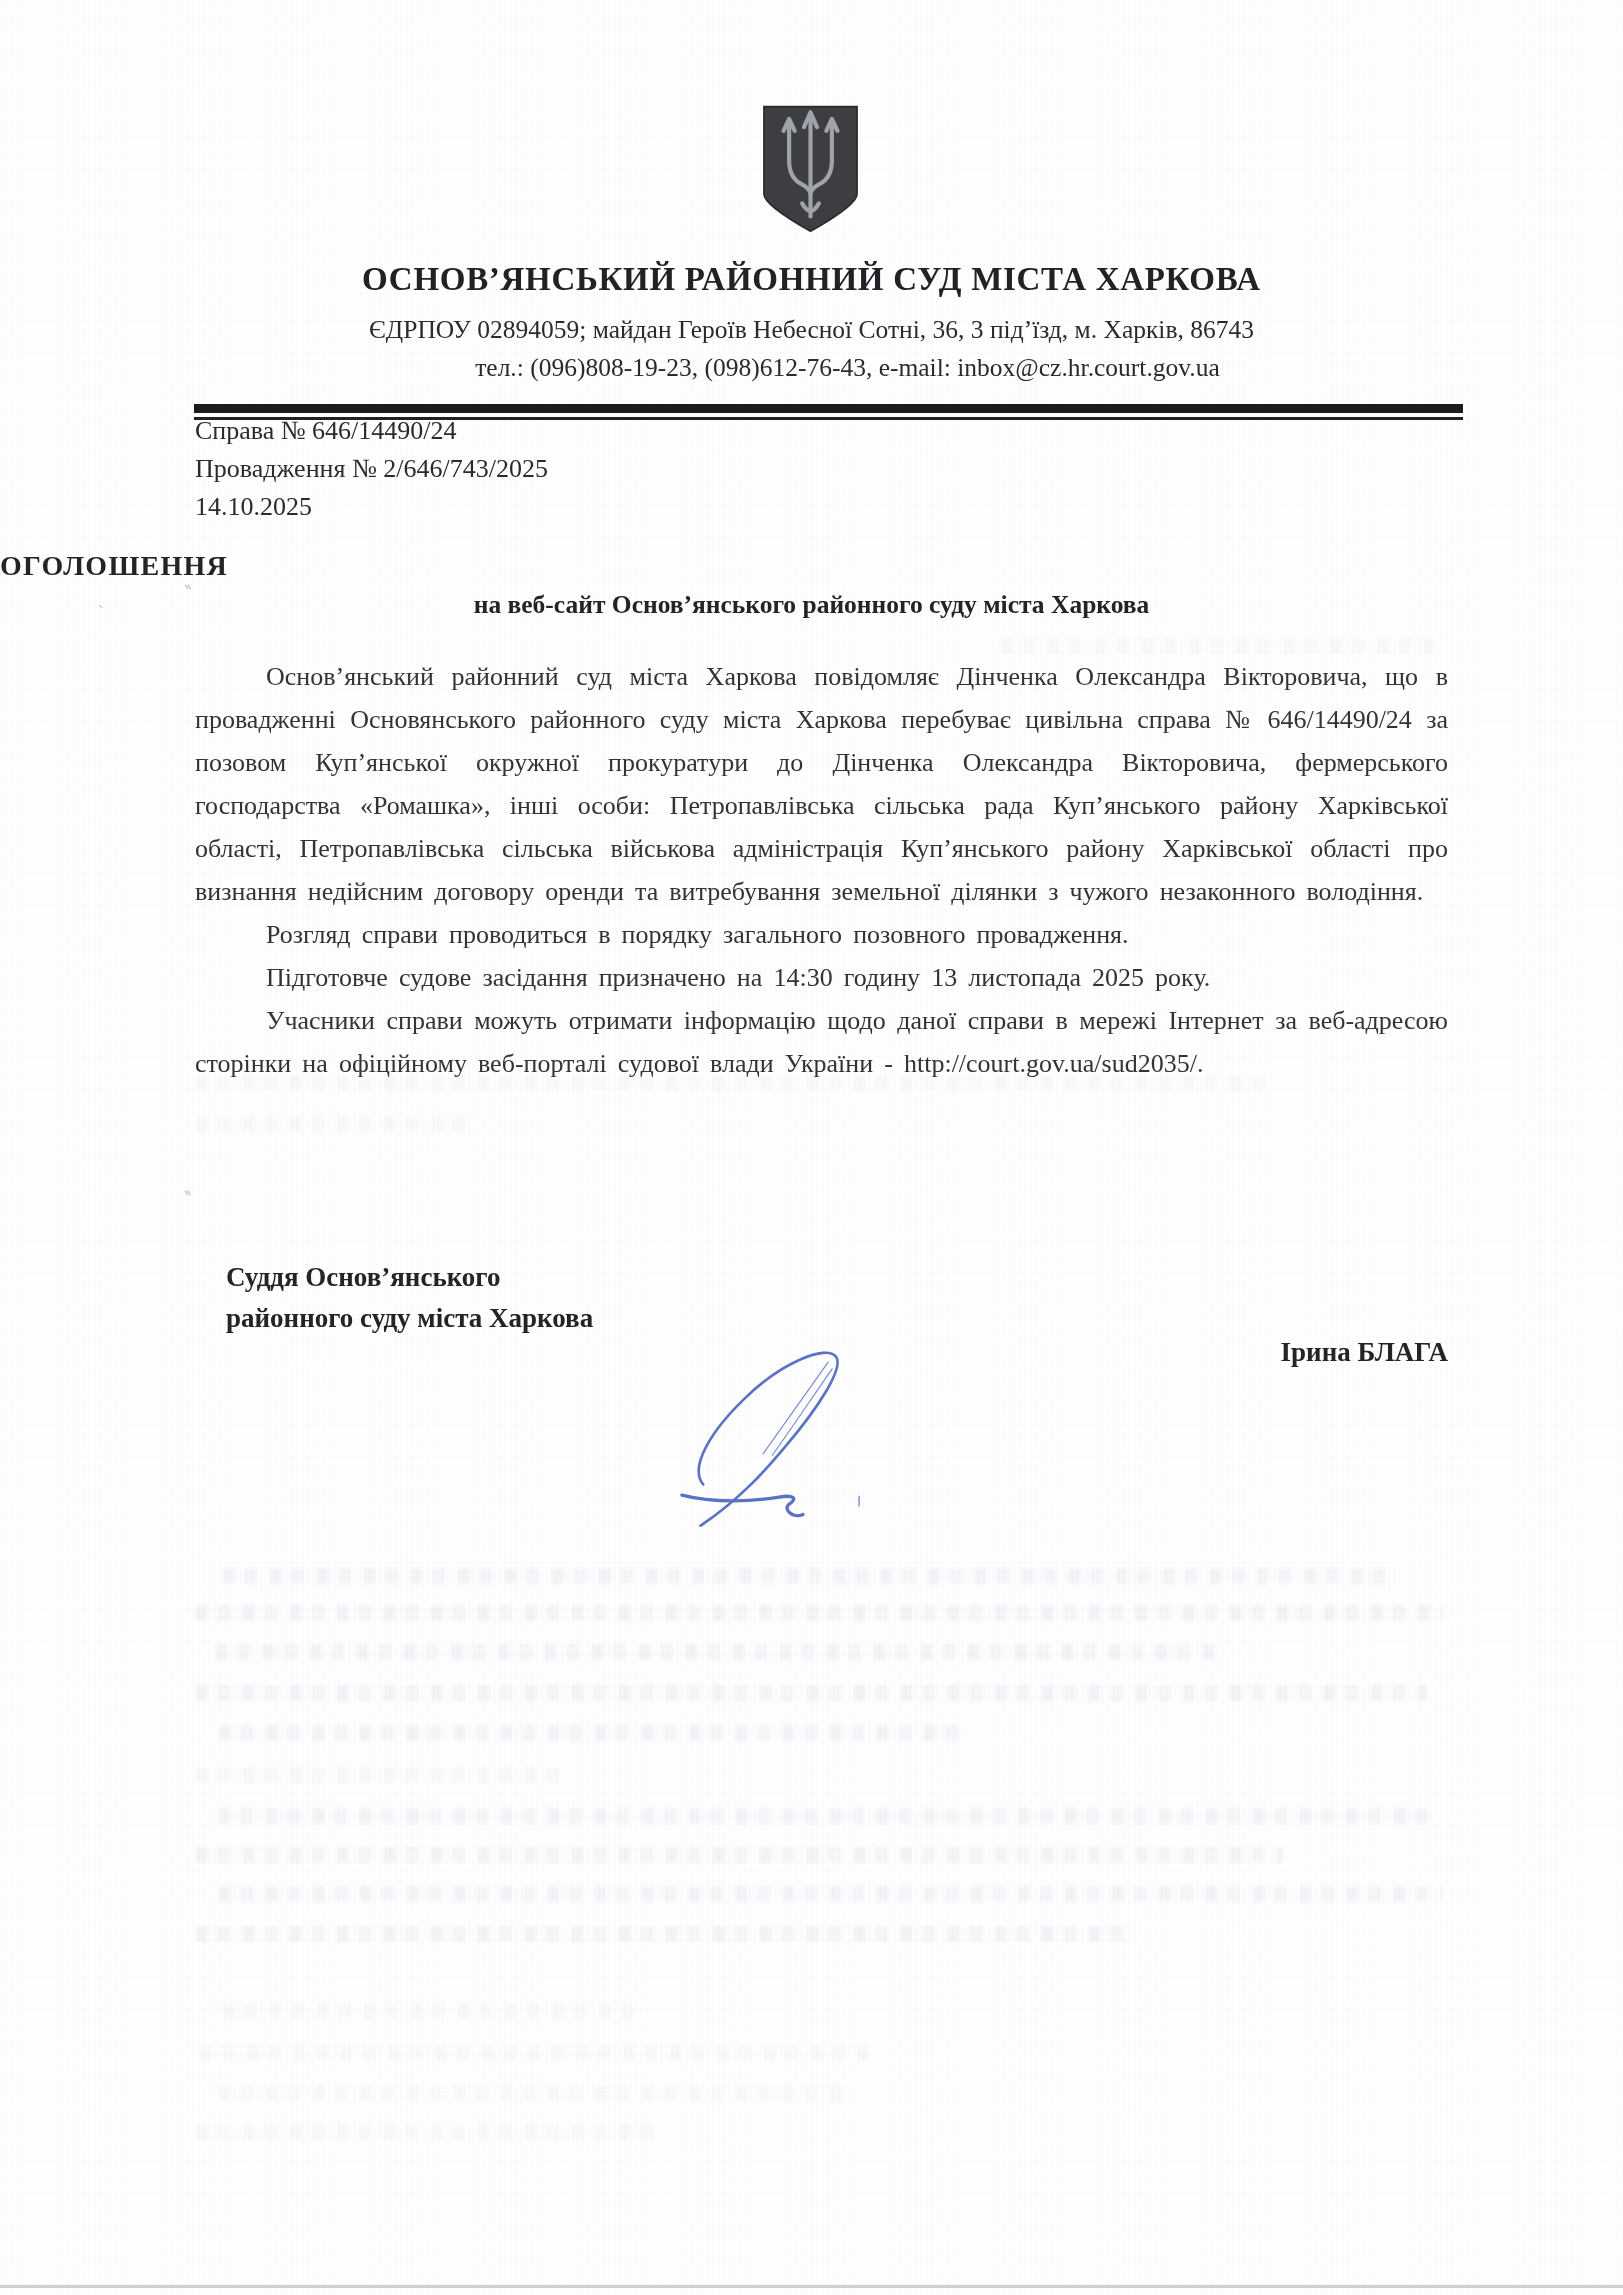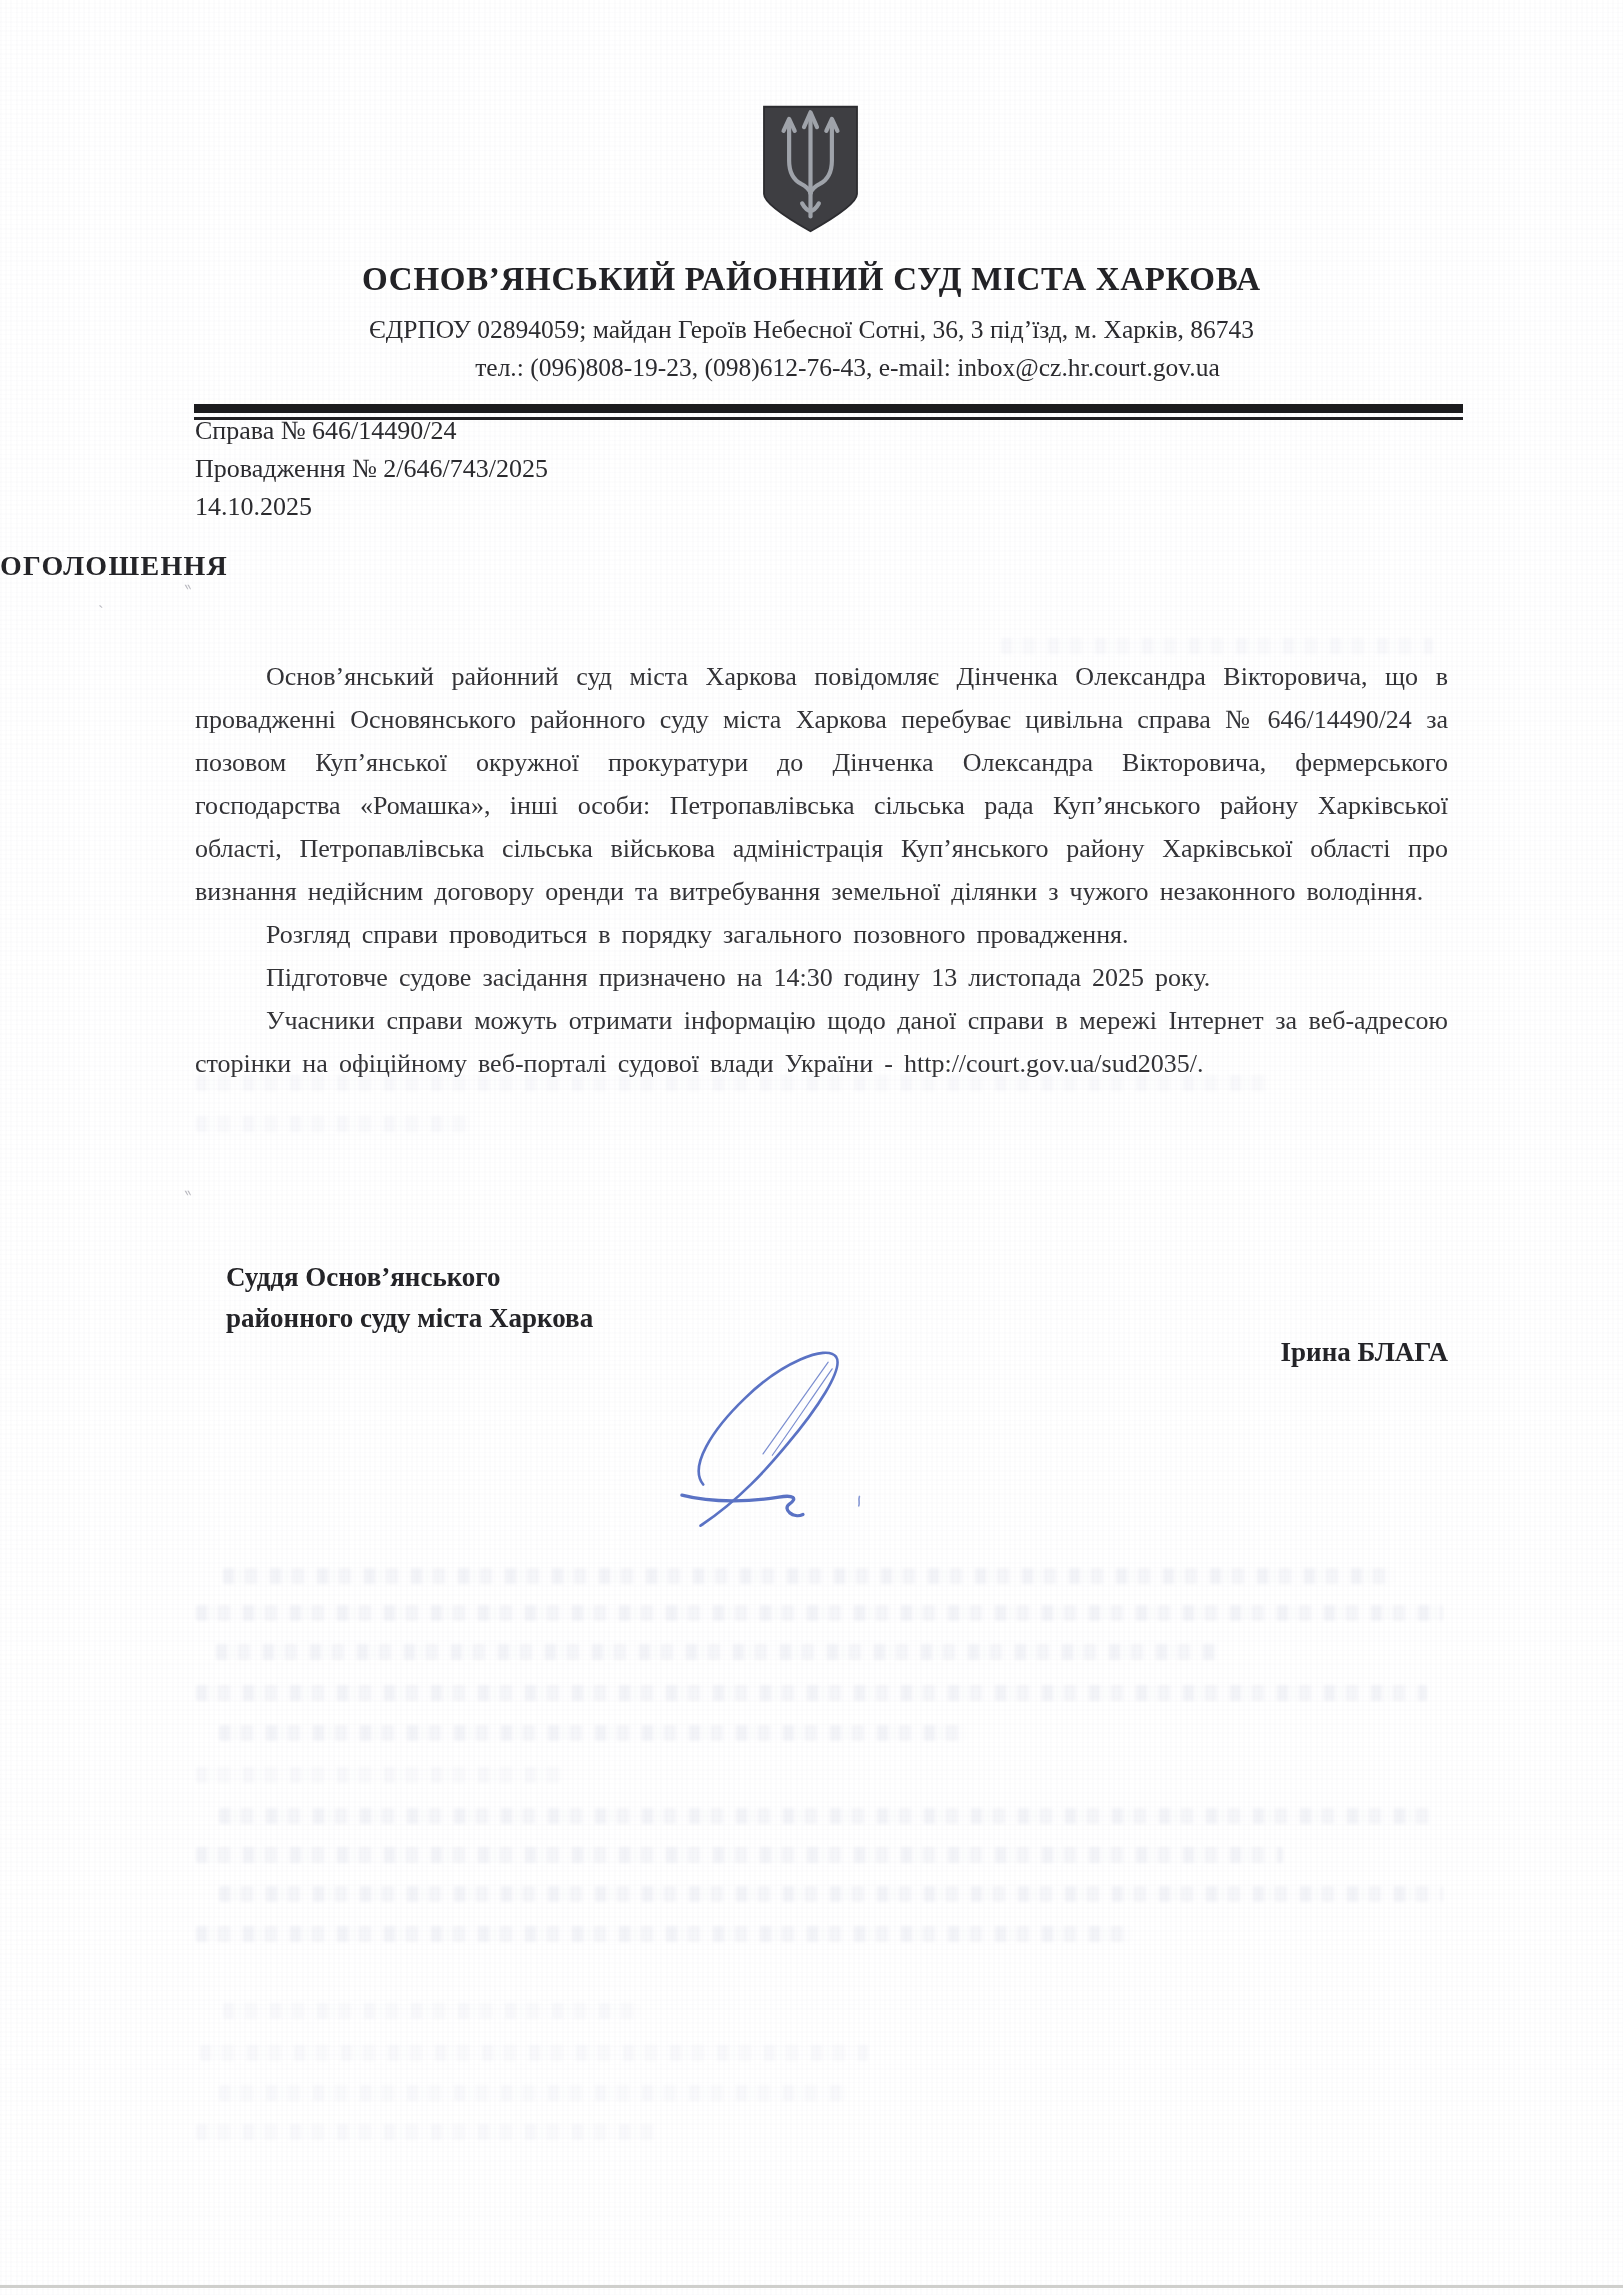--- a/index.html
+++ b/index.html
@@ -81,20 +81,21 @@
   <div class="divider-thick"></div>
   <div class="divider-thin"></div>
 
   <div class="case-block">
     <div>Справа № 646/14490/24</div>
     <div>Провадження № 2/646/743/2025</div>
     <div>14.10.2025</div>
   </div>
 
   <div class="doc-title">ОГОЛОШЕННЯ</div>
+  <div class="doc-subtitle">на веб-сайт Основ’янського районного суду міста Харкова</div>
 
   <div class="body-text">
     <p>Основ’янський районний суд міста Харкова повідомляє Дінченка Олександра Вікторовича, що в провадженні Основянського районного суду міста Харкова перебуває цивільна справа № 646/14490/24 за позовом Куп’янської окружної прокуратури до Дінченка Олександра Вікторовича, фермерського господарства «Ромашка», інші особи: Петропавлівська сільська рада Куп’янського району Харківської області, Петропавлівська сільська військова адміністрація Куп’янського району Харківської області про визнання недійсним договору оренди та витребування земельної ділянки з чужого незаконного володіння.</p>
     <p>Розгляд справи проводиться в порядку загального позовного провадження.</p>
     <p>Підготовче судове засідання призначено на 14:30 годину 13 листопада 2025 року.</p>
     <p>Учасники справи можуть отримати інформацію щодо даної справи в мережі Інтернет за веб-адресою сторінки на офіційному веб-порталі судової влади України - http://court.gov.ua/sud2035/.</p>
   </div>
 
   <div class="judge-block">
     <div>Суддя Основ’янського</div>

